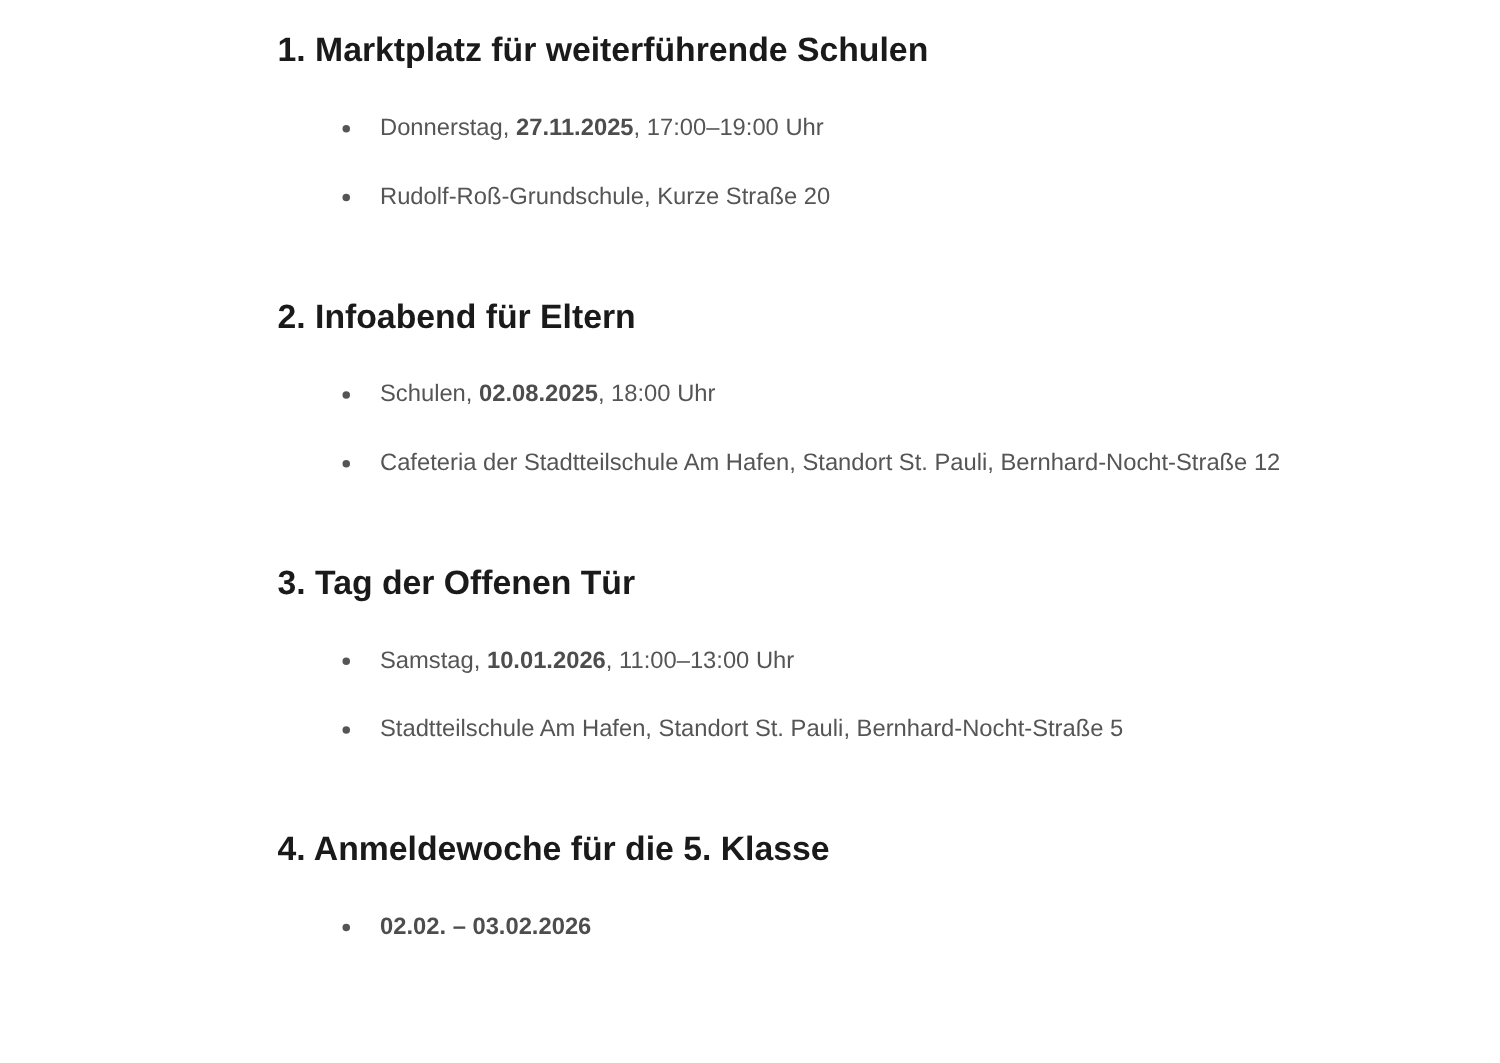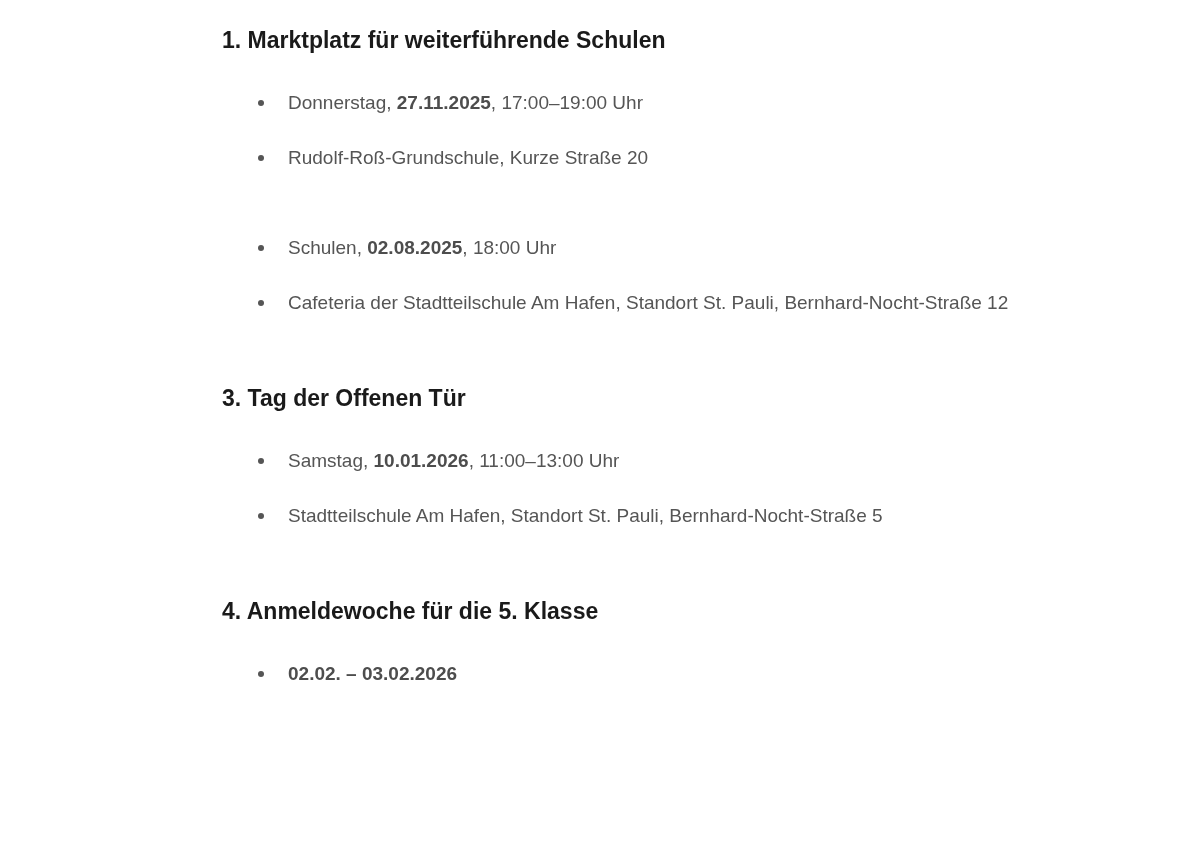--- a/index.html
+++ b/index.html
@@ -11,27 +11,27 @@
     overflow: hidden;
   }
   main[data-name="events-list"] {
     padding: 24px 30px 0 222px;
   }
   section.event-section {
     margin: 0 0 68px 0;
   }
   h2.section-heading {
     margin: 0 0 36px 0;
-    font-size: 23px;
+    font-size: 27px;
     line-height: 32px;
     font-weight: 700;
     color: #1a1a1a;
   }
   ul.event-details {
-    margin: 0;
+    margin: 16px;
     padding: 0;
     list-style: none;
   }
   li.event-detail-item {
     position: relative;
     margin: 0 0 33px 0;
     padding-left: 66px;
     font-size: 19px;
     line-height: 22px;
     color: #555555;
@@ -61,20 +61,21 @@
 
   <section class="event-section" data-name="event-section-1">
     <h2 class="section-heading" data-name="section-heading">1. Marktplatz für weiterführende Schulen</h2>
     <ul class="event-details" data-name="event-details">
       <li class="event-detail-item" data-name="event-date-item"><span data-name="detail-text">Donnerstag, </span><strong data-name="detail-bold-text">27.11.2025</strong><span data-name="detail-text">, 17:00–19:00 Uhr</span></li>
       <li class="event-detail-item" data-name="event-location-item"><span data-name="detail-text">Rudolf-Roß-Grundschule, Kurze Straße 20</span><strong data-name="detail-bold-text"></strong><span data-name="detail-text"></span></li>
     </ul>
   </section>
 
   <section class="event-section" data-name="event-section-2">
+    <h2 class="section-heading" data-name="section-heading">2. Infoabend für Eltern</h2>
     <ul class="event-details" data-name="event-details">
       <li class="event-detail-item" data-name="event-date-item"><span data-name="detail-text">Schulen, </span><strong data-name="detail-bold-text">02.08.2025</strong><span data-name="detail-text">, 18:00 Uhr</span></li>
       <li class="event-detail-item" data-name="event-location-item"><span data-name="detail-text">Cafeteria der Stadtteilschule Am Hafen, Standort St. Pauli, Bernhard-Nocht-Straße 12</span><strong data-name="detail-bold-text"></strong><span data-name="detail-text"></span></li>
     </ul>
   </section>
 
   <section class="event-section" data-name="event-section-3">
     <h2 class="section-heading" data-name="section-heading">3. Tag der Offenen Tür</h2>
     <ul class="event-details" data-name="event-details">
       <li class="event-detail-item" data-name="event-date-item"><span data-name="detail-text">Samstag, </span><strong data-name="detail-bold-text">10.01.2026</strong><span data-name="detail-text">, 11:00–13:00 Uhr</span></li>

